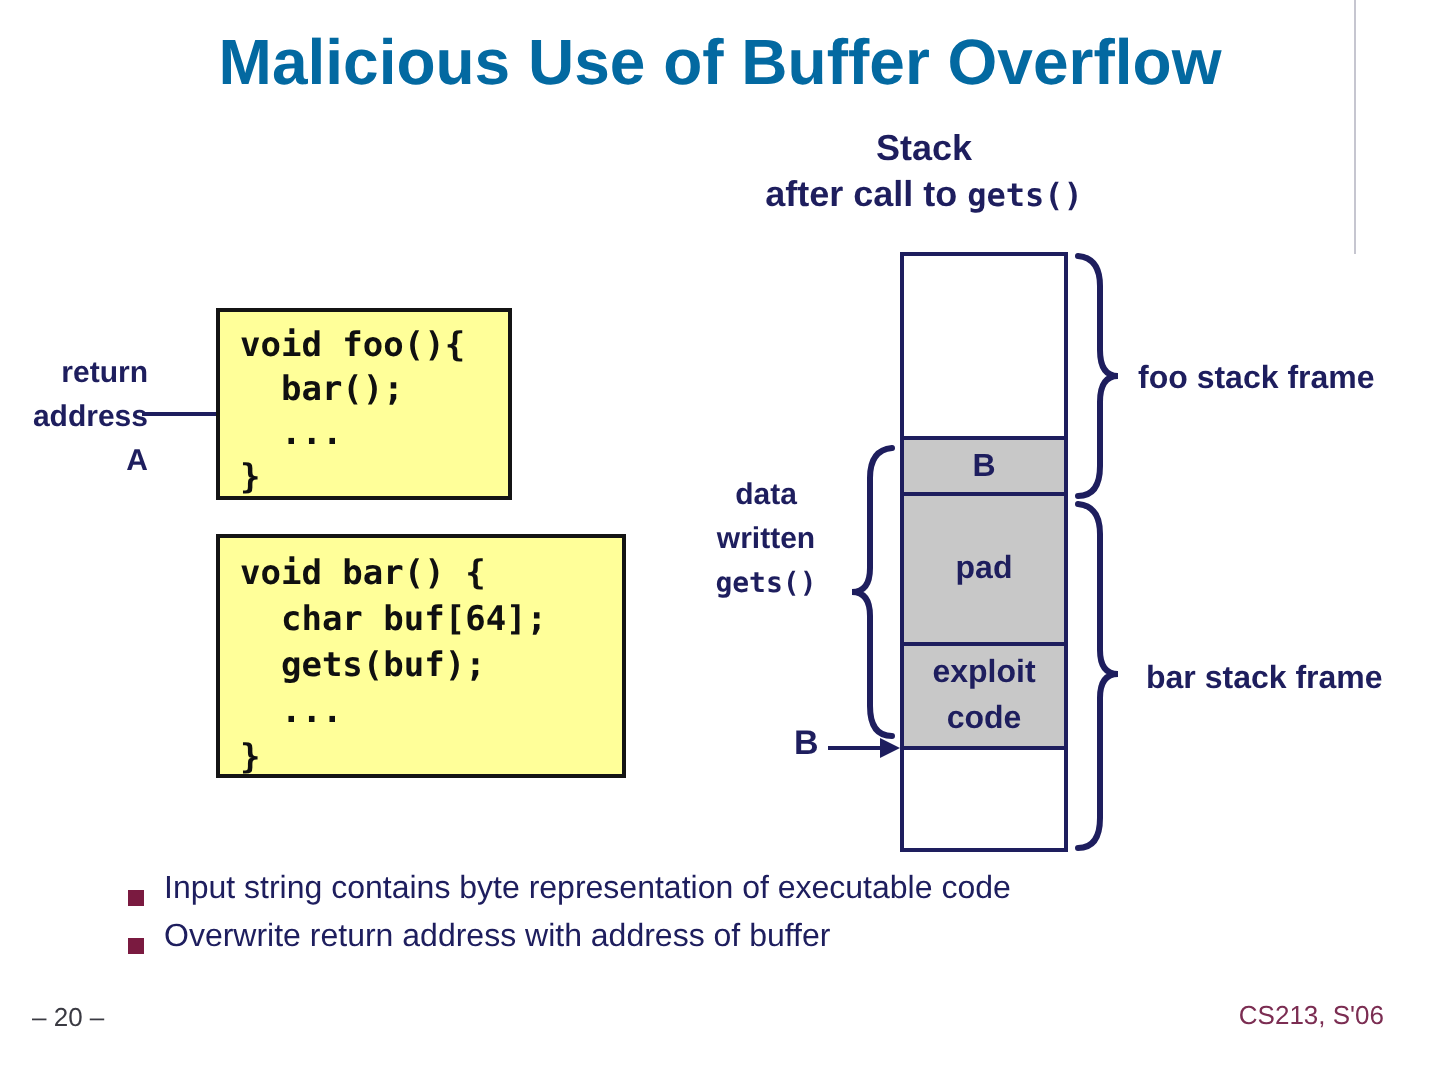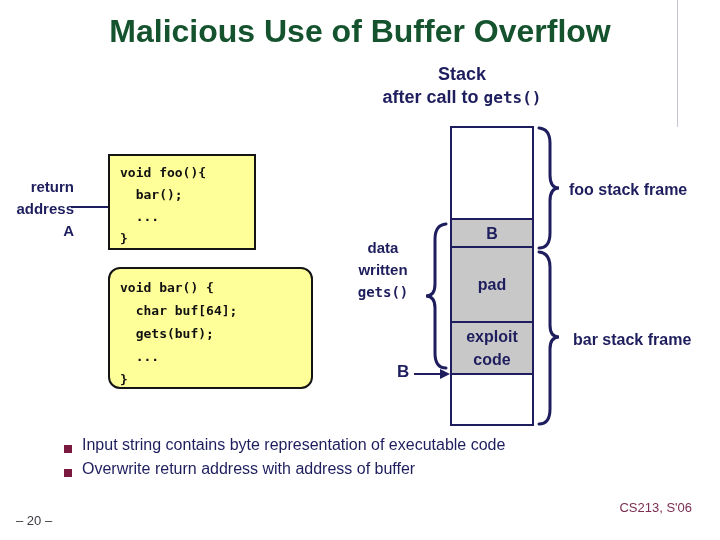--- a/index.html
+++ b/index.html
@@ -2,42 +2,42 @@
 <html><head>
 <meta charset="utf-8">
 <style>
   html,body { margin:0; padding:0; background:#fff; }
   .slide {
     position:relative; width:720px; height:540px; background:#ffffff;
     font-family:"Liberation Sans", sans-serif; overflow:hidden;
   }
   .title {
     position:absolute; top:13px; left:0; width:100%; text-align:center;
-    font-size:32px; font-weight:bold; color:#14532d; letter-spacing:0px;
+    font-size:32px; font-weight:bold; color:#0369a1; letter-spacing:0px;
   }
   .subtitle {
     position:absolute; top:63px; left:322px; width:280px; text-align:center;
     font-weight:bold; font-size:18px; color:#1e1e5e; line-height:23px;
   }
   .mono { font-family:"DejaVu Sans Mono","Liberation Mono",monospace; }
   .subtitle .mono { font-size:16px; }
   .vline { position:absolute; left:677px; top:0; width:1px; height:127px; background:#c6c6d0; }
 
   .return-label {
     position:absolute; left:4px; top:176px; width:70px; text-align:right;
     font-weight:bold; font-size:15px; color:#1e1e5e; line-height:22px; white-space:pre-line;
   }
 
   .codebox {
     position:absolute; background:#ffff99; border:2px solid #141414;
     font-family:"DejaVu Sans Mono","Liberation Mono",monospace; font-weight:bold;
-    font-size:13px; color:#101010; white-space:pre;
+    font-size:17px; color:#101010; white-space:pre;
   }
   .codebox.foo { left:108px; top:154px; width:134px; height:70px; padding:6px 0 16px 10px; line-height:22px; }
-  .codebox.bar { left:108px; top:267px; width:191px; height:100px; padding:7px 0 11px 10px; line-height:23px;border-radius:12px; }
+  .codebox.bar { left:108px; top:267px; width:191px; height:100px; padding:7px 0 11px 10px; line-height:23px; }
 
   .stack { position:absolute; left:450px; top:126px; width:84px; }
   .cell {
     box-sizing:border-box; width:84px; border:2px solid #1e1e5e; margin-top:-2px;
     background:#ffffff; display:flex; align-items:center; justify-content:center;
     font-weight:bold; font-size:16px; color:#1e1e5e; text-align:center;
     white-space:pre-line; line-height:23px;
   }
   .cell:first-child { margin-top:0; }
   .cell.gray { background:#c8c8c8; }
@@ -54,21 +54,21 @@
   .data-written .mono { font-size:14px; }
 
   .b-label { position:absolute; left:397px; top:362px; font-weight:bold; font-size:17px; color:#1e1e5e; }
 
   .bullets { position:absolute; left:64px; top:433px; width:620px; }
   .bullet-row { display:flex; align-items:center; line-height:24px; }
   .bullet-sq { width:8px; height:8px; background:#7a1a40; margin:8px 10px 0 0; flex:none; }
   .bullet-text { font-size:16px; color:#1e1e5e; white-space:nowrap; }
   .bmono { font-family:"DejaVu Sans Mono","Liberation Mono",monospace; font-weight:bold; font-size:14px; }
 
-  .footer-page { position:absolute; left:16px; top:513px; font-size:13px; color:#3a3a42; }
+  .footer-page { position:absolute; left:16px; top:501px; font-size:13px; color:#3a3a42; }
   .footer-course { position:absolute; right:28px; top:500px; font-size:13px; color:#7b2d52; }
 </style>
 </head>
 <body>
 
 <div class="slide">
 
   <div class="title">Malicious Use of Buffer Overflow</div>
 
   <div class="vline"></div>

